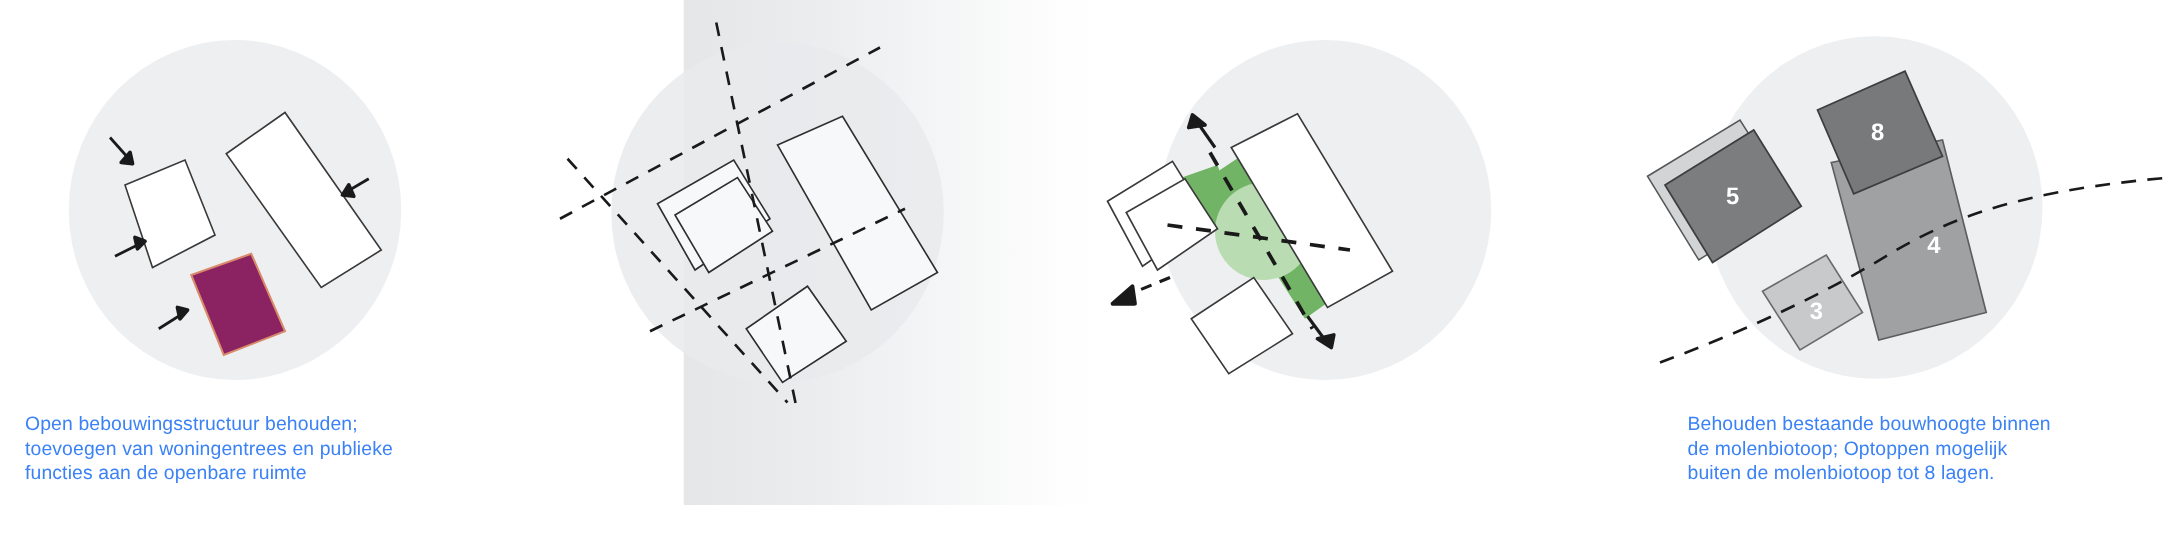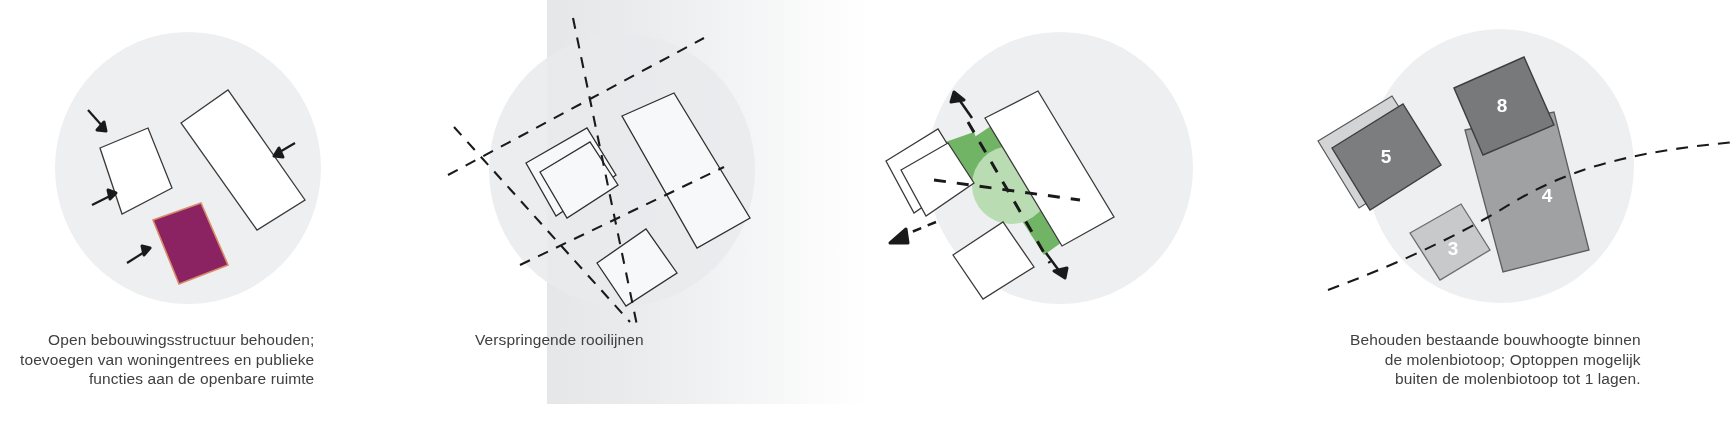--- a/index.html
+++ b/index.html
@@ -43,24 +43,23 @@
     top: 0; left: 0;
     width: 434px; height: 330px;
   }
   .figure svg { display: block; }
 
   .caption {
     position: absolute;
     font-family: "Liberation Sans", sans-serif;
     font-size: 15.5px;
     line-height: 19.5px;
-    color: #404040;
+    color: #3b82f6;
     white-space: pre-line;
     letter-spacing: 0.1px;
-    text-align: right;
   }
   .cap1 { left: 20px;  top: 330px; }
   .cap2 { left: 41px;  top: 330px; }
   .cap3 { left: 68px;  top: 330px; }
   .cap4 { left: 48px;  top: 330px; }
 </style>
 </head>
 <body>
 
 <div id="board">
@@ -112,21 +111,20 @@
         <polygon points="163,263 212,229 243,273 192,306" fill="#f7f8f9" stroke="#2f2f2f" stroke-width="1.3"></polygon>
 
         <g stroke="#1a1a1a" stroke-width="2.1" fill="none" stroke-dasharray="11 9">
           <line x1="139" y1="18" x2="204" y2="330"></line>
           <line x1="20" y1="127" x2="196" y2="322"></line>
           <line x1="14" y1="175" x2="270" y2="38"></line>
           <line x1="86" y1="265" x2="290" y2="167"></line>
         </g>
       </svg>
     </div>
-    <div class="caption cap2">Verspringende rooilijnen</div>
   </div>
 
   <div class="panel p3">
     <div class="figure">
       <svg width="434" height="330" viewBox="0 0 434 330" xmlns="http://www.w3.org/2000/svg">
         <ellipse cx="192" cy="168" rx="133" ry="136" fill="#eeeff1"></ellipse>
 
         <polygon points="102,140 150,108 222,222 176,255" fill="#72b465"></polygon>
         <polygon points="49,152 106,132 122,178 64,197" fill="#72b465"></polygon>
         <circle cx="143" cy="185" r="39" fill="#b9dcb2"></circle>
@@ -173,16 +171,16 @@
         <text x="200" y="112" fill="#ffffff" font-family="Liberation Sans, sans-serif" font-size="19" font-weight="bold" text-anchor="middle">8</text>
 
         <polygon points="108,233 159,204 188,250 138,280" fill="#c7c9ca" stroke="#6a6c6d" stroke-width="1.3"></polygon>
         <text x="151" y="255" fill="#ffffff" font-family="Liberation Sans, sans-serif" font-size="19" font-weight="bold" text-anchor="middle">3</text>
 
         <path d="M 26,290 C 80,270 150,240 210,203 C 262,172 320,152 434,142" fill="none" stroke="#1a1a1a" stroke-width="2.1" stroke-dasharray="12 9"></path>
       </svg>
     </div>
     <div class="caption cap4">Behouden bestaande bouwhoogte binnen
 de molenbiotoop; Optoppen mogelijk
-buiten de molenbiotoop tot 1 lagen.</div>
+buiten de molenbiotoop tot 8 lagen.</div>
   </div>
 
 </div>
 
 </body></html>

